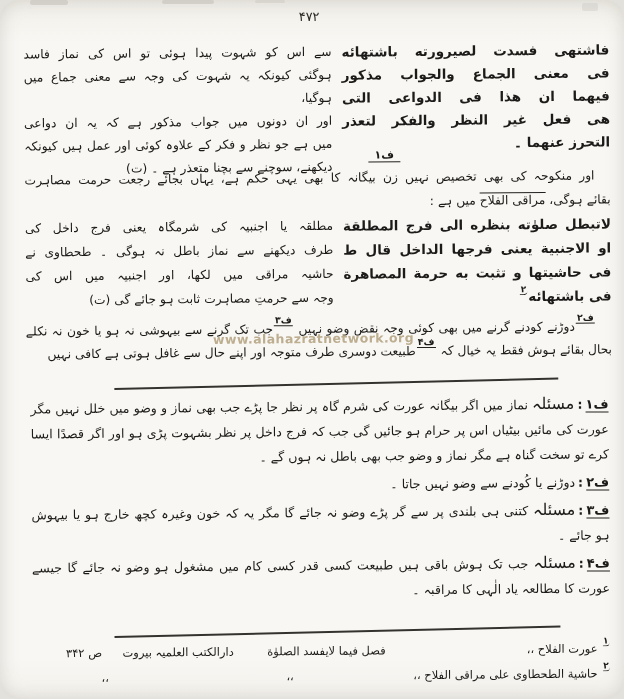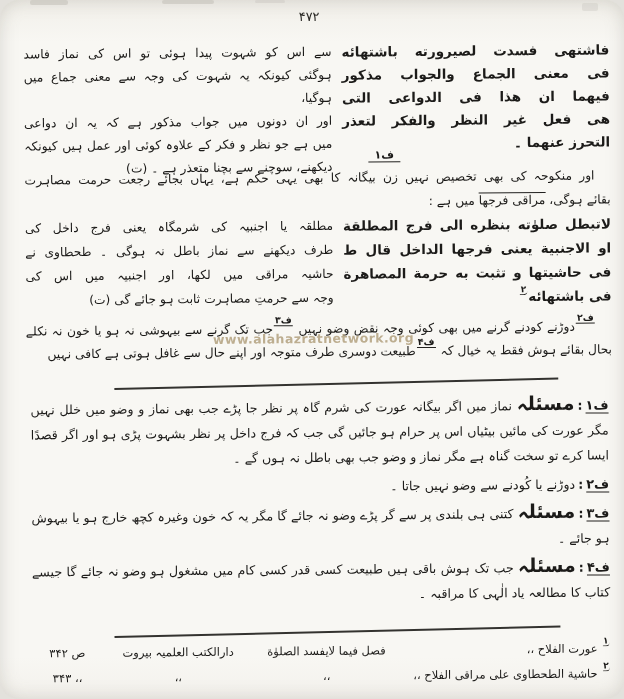--- a/index.html
+++ b/index.html
@@ -59,28 +59,28 @@
   }
   
   .rule{position:absolute;height:2px;background:#33322f;}
   .rule1{top:383px;left:114px;width:444px;transform:rotate(-0.85deg);}
   .rule2{top:631px;left:112px;width:446px;transform:rotate(-0.85deg);}
   
   .masail{position:absolute;top:393px;right:16px;left:30px;font-size:12.6px;line-height:25px;}
   .masala{margin:0 0 2px 0;text-align:justify;text-align-last:right;}
   .fnum{font-weight:700;font-size:13px;border-bottom:1.5px solid #22211f;}
   .mcolon{font-weight:700;padding:0 3px;}
-  .mlabel{font-weight:700;font-size:19px;letter-spacing:0.5px;}
+  .mlabel{font-weight:400;font-size:16px;letter-spacing:0.5px;}
   
   .refs{position:absolute;top:639px;right:16px;left:30px;font-size:11.5px;direction:rtl;}
   .ref-row{display:flex;justify-content:space-between;align-items:baseline;line-height:25px;}
   .ref-row .c-book{width:36%;}
   .ref-row .c-chap{width:25%;text-align:center;}
   .ref-row .c-pub{width:25%;text-align:center;}
-  .ref-row .c-page{width:12%;text-align:center;}
+  .ref-row .c-page{width:12%;text-align:right;}
   
   .watermark{
     position:absolute;top:331px;left:213px;direction:ltr;
     font-size:12.5px;font-weight:700;letter-spacing:0.4px;
     color:rgba(163,141,100,0.7);text-shadow:0 0 2px rgba(255,255,255,.6);
     transform:rotate(-0.5deg);
   }
   
   .smudge{position:absolute;background:#c7c4bd;opacity:.65;border-radius:2px;}
   .sm1{top:0;left:30px;width:38px;height:5px;}
@@ -115,21 +115,21 @@
         <p>اور ان دونوں میں جواب مذکور ہے کہ یہ ان دواعی</p>
         <p>میں ہے جو نظر و فکر کے علاوہ کوئی اور عمل ہیں کیونکہ</p>
         <p class="last">دیکھنے، سوچنے سے بچنا متعذر ہے ۔ (ت)</p>
       </div>
     </div>
 
     <div class="fmarker">ف۱</div>
 
     <div class="para para1">
       <p class="indent">اور منکوحہ کی بھی تخصیص نہیں زن بیگانہ کا بھی یہی حکم ہے، یہاں بجائے رجعت حرمت مصاہرت</p>
-      <p class="rightline"><span>بقائے ہوگی، </span><span class="book">مراقی فرجها</span><span> میں ہے :</span></p>
+      <p class="rightline"><span>بقائے ہوگی، </span><span class="book">مراقی الفلاح</span><span> میں ہے :</span></p>
     </div>
 
     <div class="cols sec2">
       <div class="col col-ar">
         <p>لاتبطل صلوٰته بنظره الى فرج المطلقة</p>
         <p>او الاجنبية يعنى فرجها الداخل قال ط</p>
         <p>فى حاشيتها و تثبت به حرمة المصاهرة</p>
         <p class="last"><span>فى باشتهائه</span><sup class="ref">۲</sup></p>
       </div>
       <div class="col col-ur">
@@ -144,36 +144,35 @@
       <p class="indent"><sup class="fmark">ف۲</sup><span>دوڑنے کودنے گرنے میں بھی کوئی وجہ نقض وضو نہیں </span><sup class="fmark">ف۳</sup><span>جب تک گرنے سے بیہوشی نہ ہو یا خون نہ نکلے</span></p>
       <p class="last"><span>بحال بقائے ہوش فقط یہ خیال کہ </span><sup class="fmark">ف۴</sup><span>طبیعت دوسری طرف متوجہ اور اپنے حال سے غافل ہوتی ہے کافی نہیں</span></p>
     </div>
 
     <div class="rule rule1"></div>
 
     <div class="masail">
       <p class="masala"><span class="fnum">ف۱</span><span class="mcolon">:</span><span class="mlabel">مسئلہ</span> <span>نماز میں اگر بیگانہ عورت کی شرم گاہ پر نظر جا پڑے جب بھی نماز و وضو میں خلل نہیں مگر عورت کی مائیں بیٹیاں اس پر حرام ہو جائیں گی جب کہ فرج داخل پر نظر بشہوت پڑی ہو اور اگر قصدًا ایسا کرے تو سخت گناہ ہے مگر نماز و وضو جب بھی باطل نہ ہوں گے ۔</span></p>
       <p class="masala"><span class="fnum">ف۲</span><span class="mcolon">:</span><span class="mlabel"></span><span>دوڑنے یا کُودنے سے وضو نہیں جاتا ۔</span></p>
       <p class="masala"><span class="fnum">ف۳</span><span class="mcolon">:</span><span class="mlabel">مسئلہ</span> <span>کتنی ہی بلندی پر سے گر پڑے وضو نہ جائے گا مگر یہ کہ خون وغیرہ کچھ خارج ہو یا بیہوش ہو جائے ۔</span></p>
-      <p class="masala"><span class="fnum">ف۴</span><span class="mcolon">:</span><span class="mlabel">مسئلہ</span> <span>جب تک ہوش باقی ہیں طبیعت کسی قدر کسی کام میں مشغول ہو وضو نہ جائے گا جیسے کتاب کا مطالعہ یاد الٰہی کا مراقبہ ۔</span></p>
+      <p class="masala"><span class="fnum">ف۴</span><span class="mcolon">:</span><span class="mlabel">مسئلہ</span> <span>جب تک ہوش باقی ہیں طبیعت کسی قدر کسی کام میں مشغول ہو وضو نہ جائے گا جیسے عورت کا مطالعہ یاد الٰہی کا مراقبہ ۔</span></p>
     </div>
 
     <div class="rule rule2"></div>
 
     <div class="refs">
       <div class="ref-row">
         <span class="c-book"><sup class="ref">۱</sup> <span>عورت الفلاح ،،</span></span>
         <span class="c-chap">فصل فیما لایفسد الصلوٰة</span>
         <span class="c-pub">دارالکتب العلمیہ بیروت</span>
         <span class="c-page">ص ۳۴۲</span>
       </div>
       <div class="ref-row">
         <span class="c-book"><sup class="ref">۲</sup> <span>حاشیة الطحطاوی علی مراقی الفلاح ،، ،،</span></span>
         <span class="c-chap">،،</span>
         <span class="c-pub">،،</span>
-        <span class="c-page">،، ۳۴۳</span>
       </div>
     </div>
 
   </div>
 
   <div class="watermark">www.alahazratnetwork.org</div>
 </div>
 
 </body></html>

